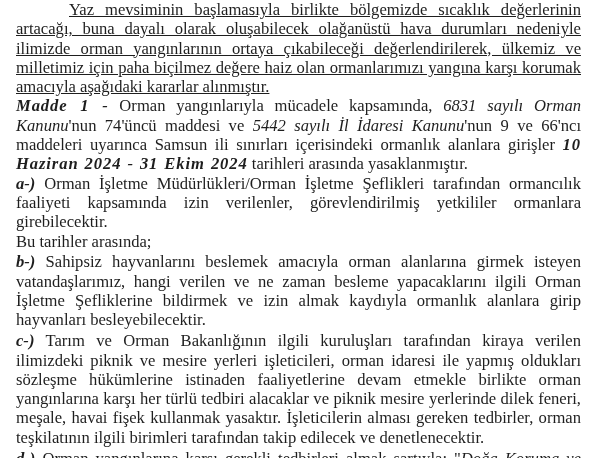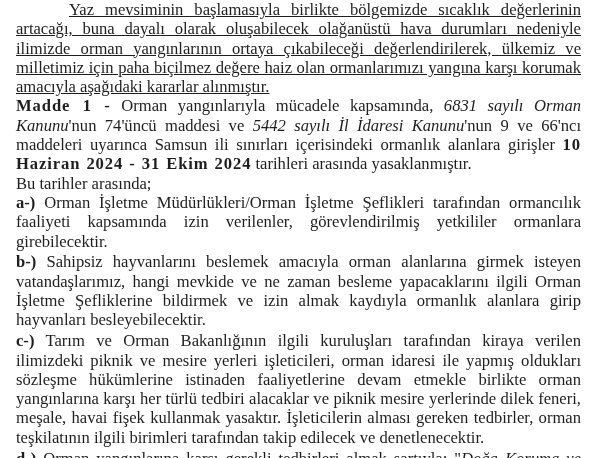--- a/index.html
+++ b/index.html
@@ -27,47 +27,47 @@
     margin: 0;
     padding: 0;
   }
   .para.gap {
     margin-top: 1.6px;
   }
   .indent {
     text-indent: 53px;
     text-decoration: underline;
   }
-  .b { font-weight: bold; }
+  .b { font-weight: bold; font-style: italic; }
   .i { font-style: italic; }
   .spaced { letter-spacing: 0.9px; word-spacing: 1px; }
 </style>
 </head>
 <body>
 
 <div class="doc">
 
   <p class="para indent">
     <span>Yaz mevsiminin başlamasıyla birlikte bölgemizde sıcaklık değerlerinin artacağı, buna dayalı olarak oluşabilecek olağanüstü hava durumları nedeniyle ilimizde orman yangınlarının ortaya çıkabileceği değerlendirilerek, ülkemiz ve milletimiz için paha biçilmez değere haiz olan ormanlarımızı yangına karşı korumak amacıyla aşağıdaki kararlar alınmıştır.</span>
   </p>
 
   <p class="para">
     <span class="b spaced">Madde 1 -</span><span> Orman yangınlarıyla mücadele kapsamında, </span><span class="i">6831 sayılı Orman Kanunu</span><span>'nun 74'üncü maddesi ve </span><span class="i">5442 sayılı İl İdaresi Kanunu</span><span>'nun 9 ve 66'ncı maddeleri uyarınca Samsun ili sınırları içerisindeki ormanlık alanlara girişler </span><span class="b spaced">10 Haziran 2024 - 31 Ekim 2024</span><span> tarihleri arasında yasaklanmıştır.</span>
   </p>
 
   <p class="para">
+    <span class="b">a-)</span><span> Orman İşletme Müdürlükleri/Orman İşletme Şeflikleri tarafından ormancılık faaliyeti kapsamında izin verilenler, görevlendirilmiş yetkililer ormanlara girebilecektir.</span>
+  </p>
+
+  <p class="para">
     <span>Bu tarihler arasında;</span>
   </p>
 
-  <p class="para">
-    <span class="b">a-)</span><span> Orman İşletme Müdürlükleri/Orman İşletme Şeflikleri tarafından ormancılık faaliyeti kapsamında izin verilenler, görevlendirilmiş yetkililer ormanlara girebilecektir.</span>
-  </p>
-
   <p class="para gap">
-    <span class="b">b-)</span><span> Sahipsiz hayvanlarını beslemek amacıyla orman alanlarına girmek isteyen vatandaşlarımız, hangi mevkide ve ne zaman besleme yapacaklarını ilgili Orman İşletme Şefliklerine bildirmek ve izin almak kaydıyla ormanlık alanlara girip hayvanları besleyebilecektir.</span>
+    <span class="b">b-)</span><span> Sahipsiz hayvanlarını beslemek amacıyla orman alanlarına girmek isteyen vatandaşlarımız, hangi verilen ve ne zaman besleme yapacaklarını ilgili Orman İşletme Şefliklerine bildirmek ve izin almak kaydıyla ormanlık alanlara girip hayvanları besleyebilecektir.</span>
   </p>
 
   <p class="para gap">
     <span class="b">c-)</span><span> Tarım ve Orman Bakanlığının ilgili kuruluşları tarafından kiraya verilen ilimizdeki piknik ve mesire yerleri işleticileri, orman idaresi ile yapmış oldukları sözleşme hükümlerine istinaden faaliyetlerine devam etmekle birlikte orman yangınlarına karşı her türlü tedbiri alacaklar ve piknik mesire yerlerinde dilek feneri, meşale, havai fişek kullanmak yasaktır. İşleticilerin alması gereken tedbirler, orman teşkilatının ilgili birimleri tarafından takip edilecek ve denetlenecektir.</span>
   </p>
 
   <p class="para gap">
     <span class="b">d-)</span><span> Orman yangınlarına karşı gerekli tedbirleri almak şartıyla; "</span><span class="i">Doğa Koruma ve Milli Parklar Genel Müdürlüğü Av Yönetim Bilgi Sistemi (AVBİS) üzerinden Avlak Avlanma İzin Belgesi alan avcılar ile av turizmi kapsamında Bakanlık görevlisi eşliğinde yapılan av organizasyonlarına katılanlar</span>
   </p>
 

